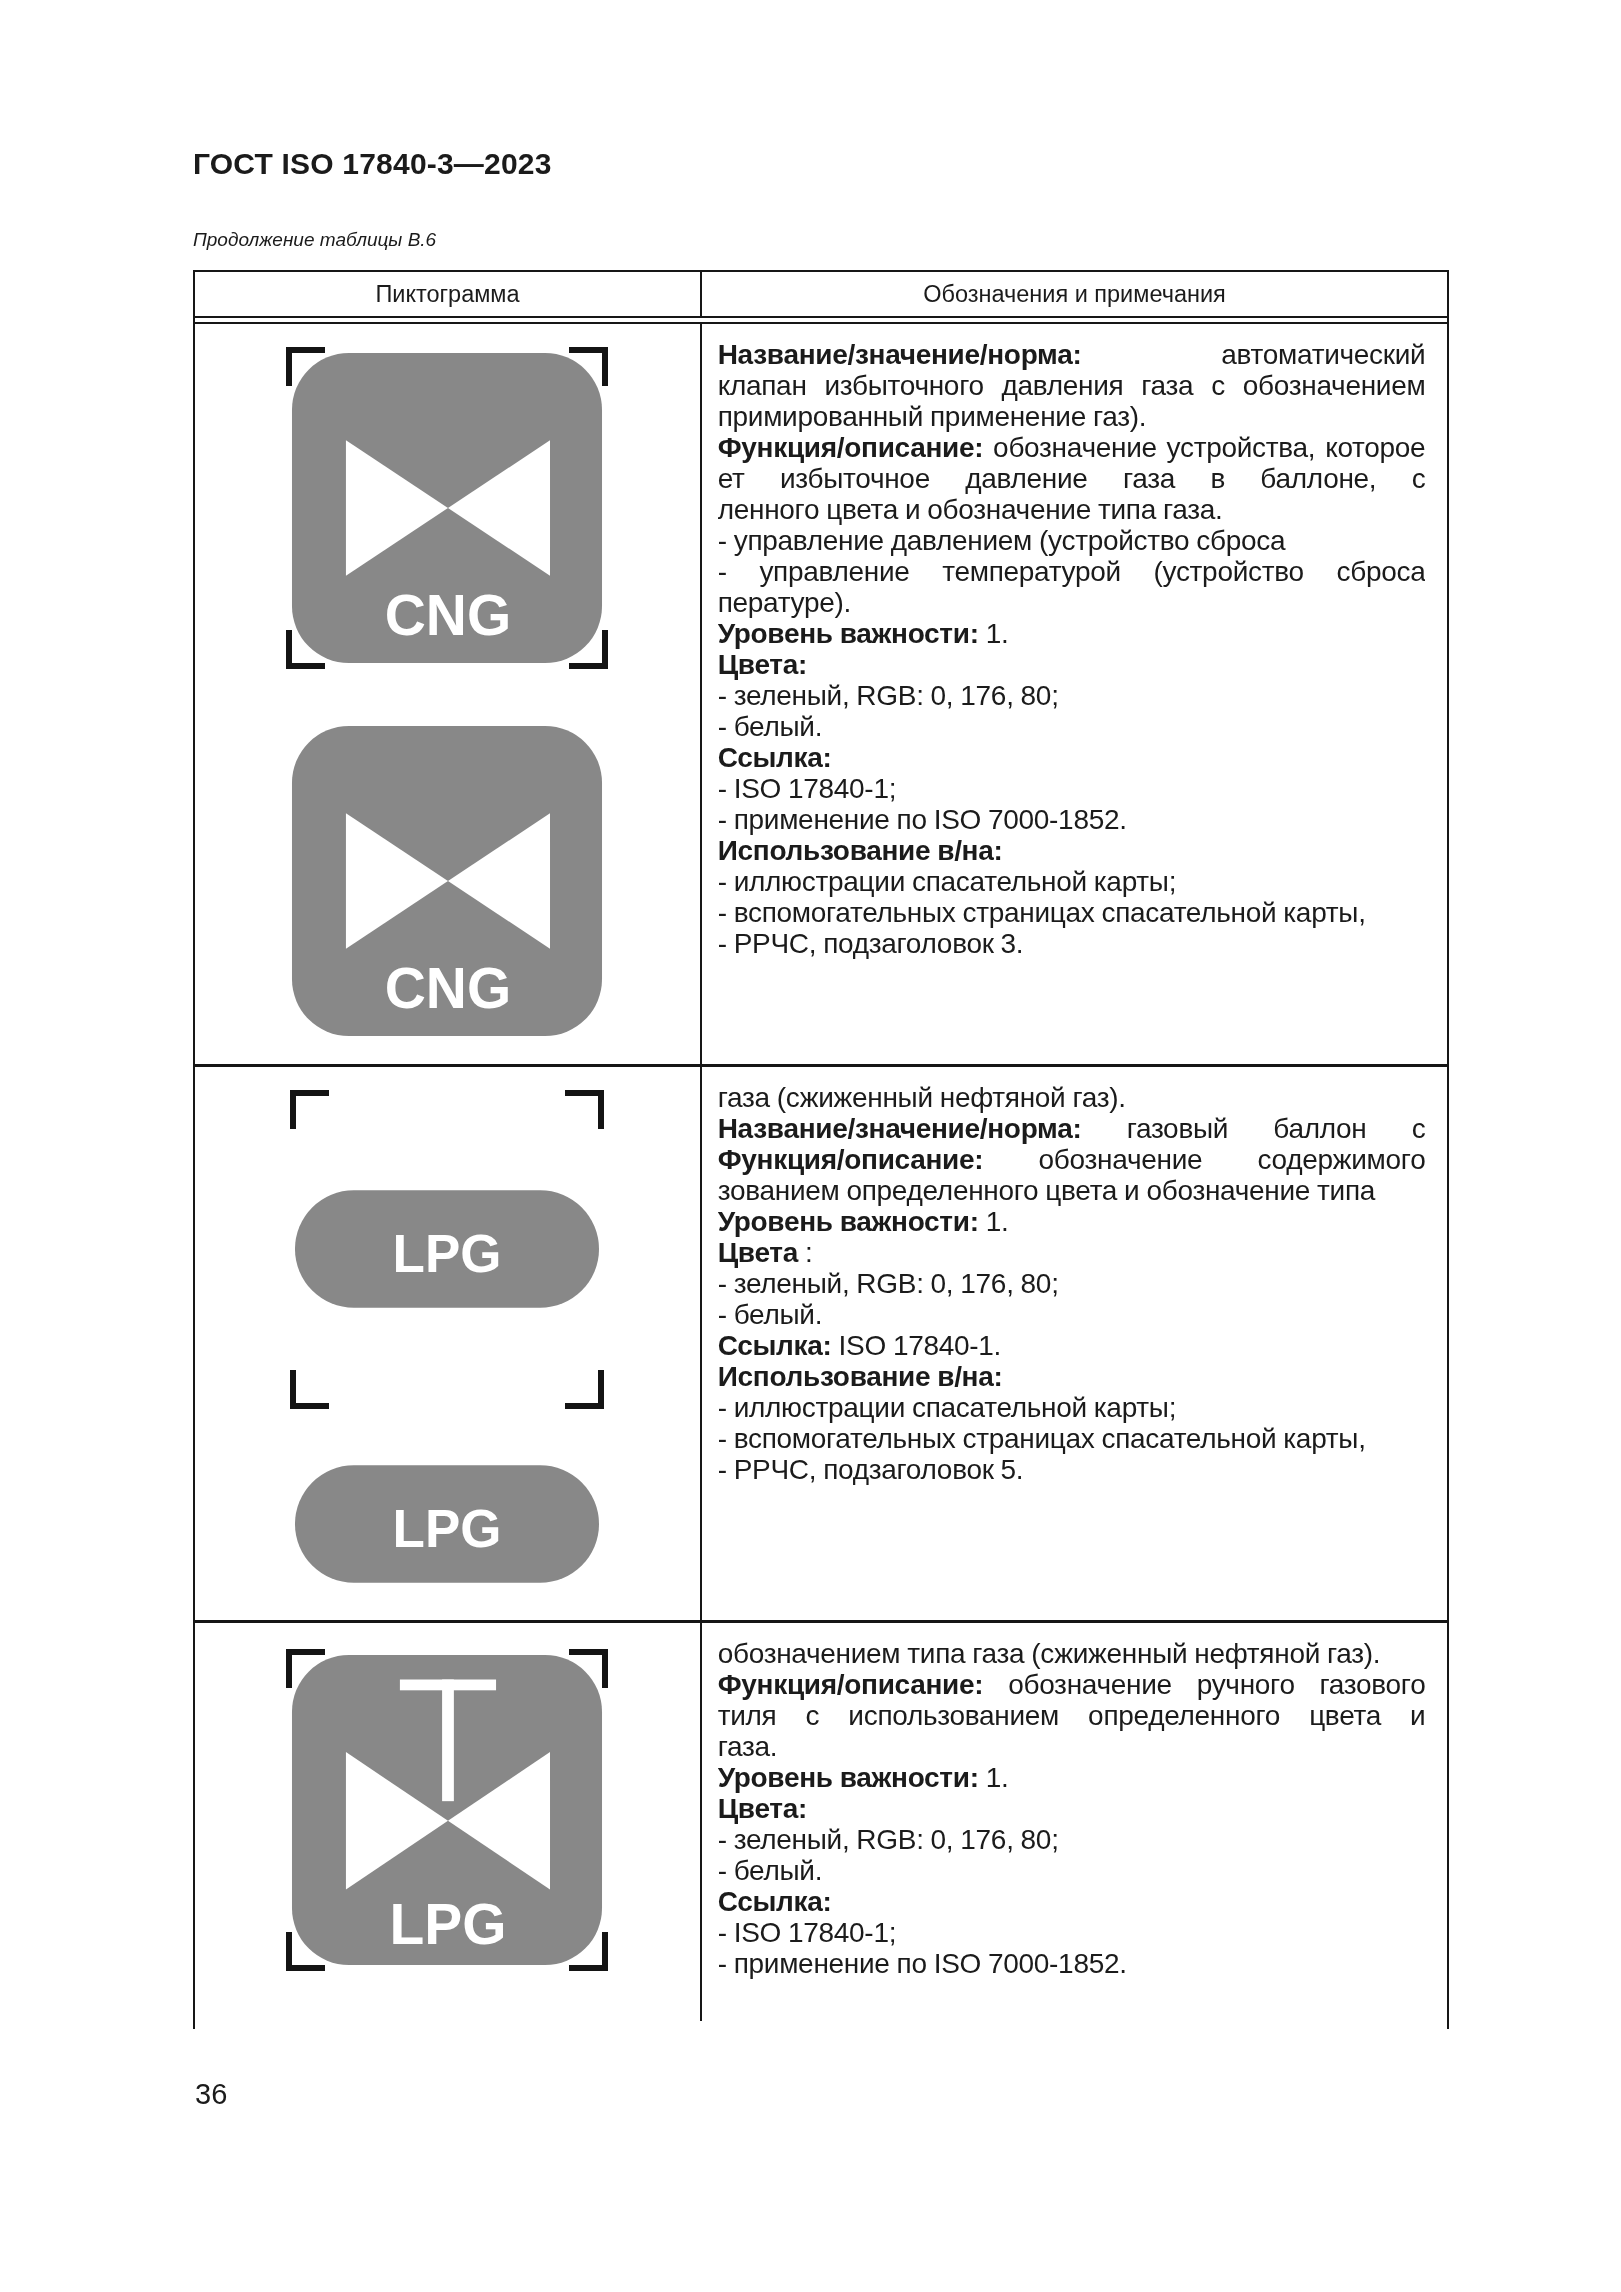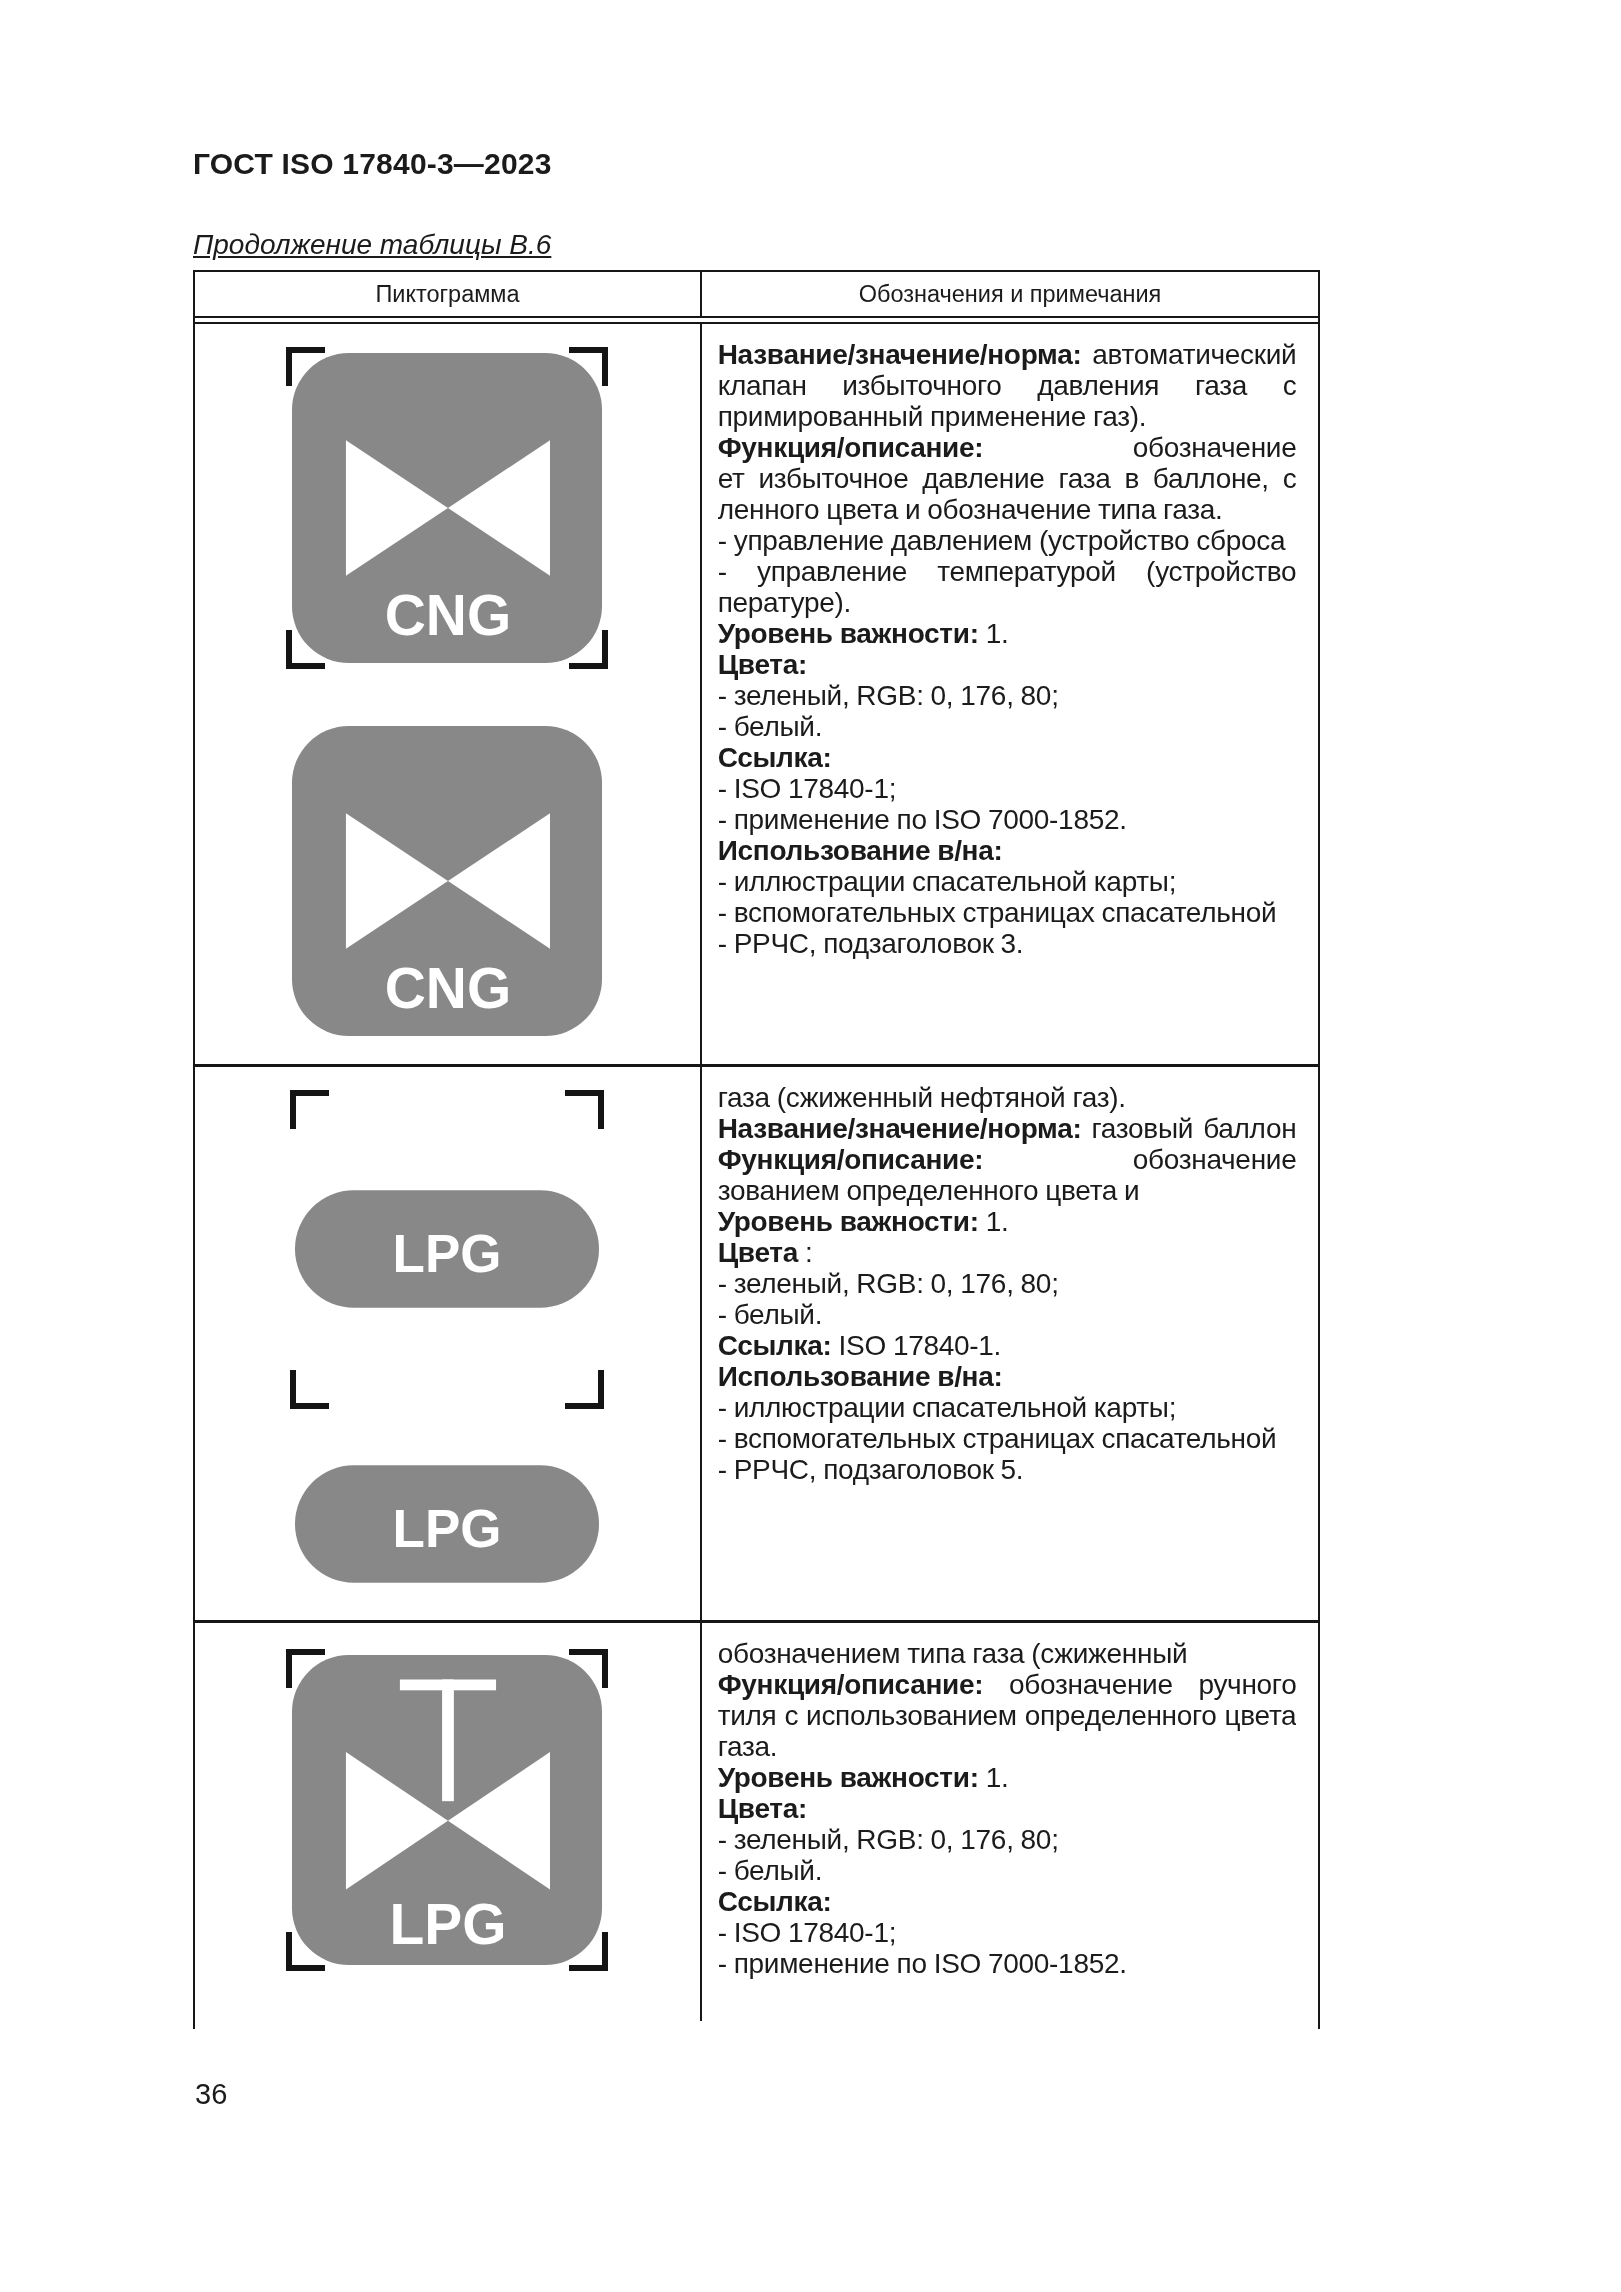--- a/index.html
+++ b/index.html
@@ -7,27 +7,27 @@
     width:1621px;height:2293px;position:relative;background:#ffffff;
     font-family:"Liberation Sans", sans-serif;color:#1b1b1b;
     -webkit-font-smoothing:antialiased;
   }
   .page-title{
     position:absolute;left:193px;top:147px;
     font-size:30px;font-weight:bold;letter-spacing:0.2px;
   }
   .table-caption{
     position:absolute;left:193px;top:229px;
-    font-size:28px;font-style:italic;text-decoration:underline;
+    font-size:19px;font-style:italic;
   }
   .page-number{
     position:absolute;left:195px;top:2078px;font-size:29px;
   }
   .doc-table{
-    position:absolute;left:193px;top:270px;width:1127px;height:1759px;
+    position:absolute;left:193px;top:270px;width:1256px;height:1759px;
     border-top:2.9px solid #161616;border-left:2.9px solid #161616;border-right:2.9px solid #161616;
     box-sizing:border-box;
   }
   .thead{display:flex;height:44px;}
   .hc{display:flex;align-items:center;justify-content:center;font-size:23.5px;}
   .hc1{width:507px;border-right:2px solid #161616;box-sizing:border-box;}
   .hc2{flex:1;}
   .double-rule{
     height:7.8px;border-top:2px solid #161616;border-bottom:2px solid #161616;
     box-sizing:border-box;

